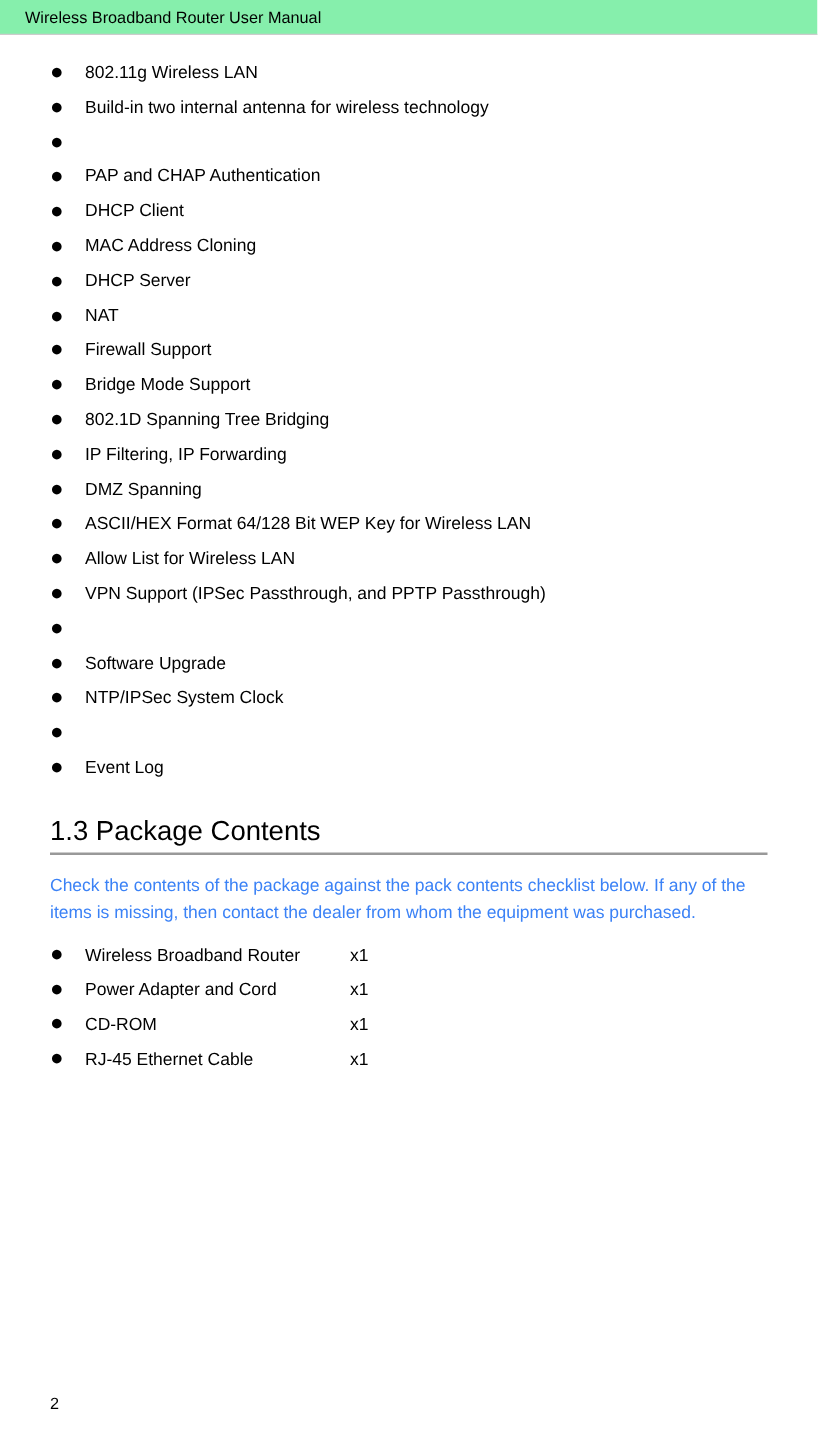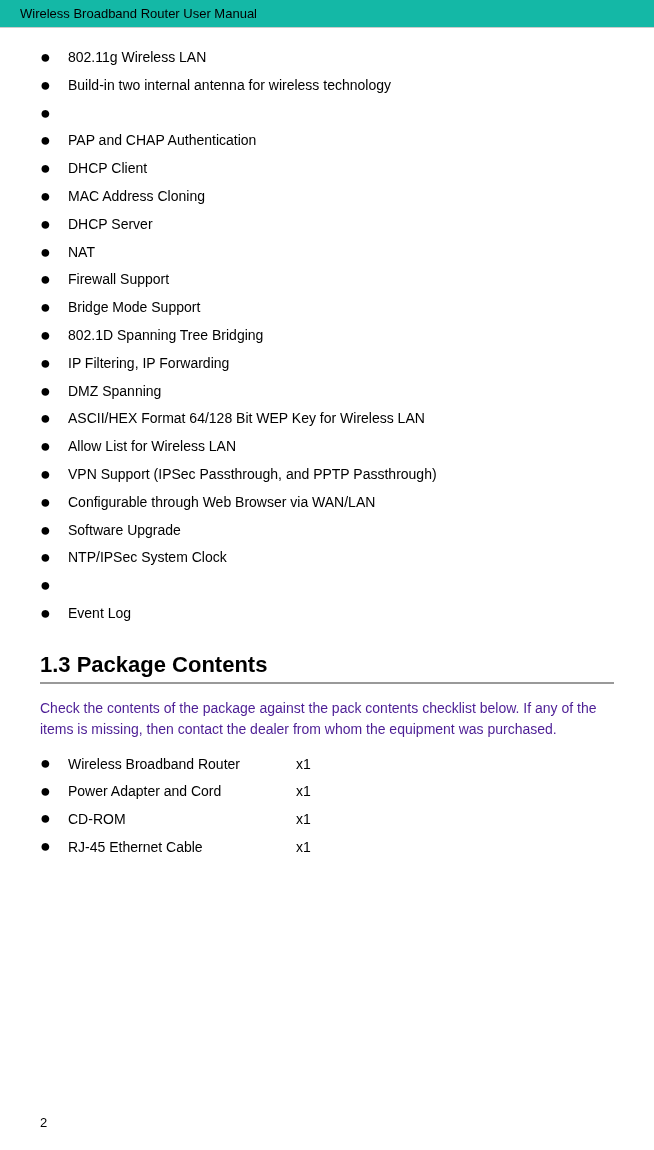--- a/index.html
+++ b/index.html
@@ -12,21 +12,21 @@
       font-family: Arial, sans-serif;
       font-size: 14px;
       color: #000;
       background: #fff;
       width: 654px;
       min-height: 1150px;
       padding: 0;
     }
 
     .page-header {
-      background: #14b8a6;
+      background: #86efac;
       border-bottom: 1px solid #ccc;
       padding: 6px 20px;
       font-size: 13px;
       font-weight: normal;
       color: #000;
     }
 
     .page-content {
       padding: 20px 40px 30px 40px;
     }
@@ -48,34 +48,34 @@
     ul.feature-list li .bullet {
       min-width: 20px;
       font-size: 18px;
       line-height: 1.1;
       margin-right: 8px;
       color: #000;
     }
 
     .section-heading {
       font-size: 22px;
-      font-weight: bold;
+      font-weight: normal;
       color: #000;
       margin-top: 28px;
       margin-bottom: 6px;
       padding-bottom: 4px;
       border-bottom: 2px solid #999;
     }
 
     .section-description {
       font-size: 14px;
       line-height: 1.5;
       margin-top: 14px;
       margin-bottom: 14px;
-      color: #4c1d95;
+      color: #3b82f6;
     }
 
     .package-list {
       list-style: none;
       margin: 0;
       padding: 0;
     }
 
     .package-list li {
       display: flex;
@@ -90,21 +90,21 @@
       line-height: 1.1;
       margin-right: 8px;
       color: #000;
     }
 
     .package-list li .item-name {
       min-width: 200px;
     }
 
     .package-list li .item-qty {
-      margin-left: 28px;
+      margin-left: 12px;
     }
 
     .page-number {
       position: absolute;
       bottom: 20px;
       left: 40px;
       font-size: 13px;
     }
 
     .page-wrapper {
@@ -180,21 +180,20 @@
         <li>
           <span class="bullet">●</span>
           <span>Allow List for Wireless LAN</span>
         </li>
         <li>
           <span class="bullet">●</span>
           <span>VPN Support (IPSec Passthrough, and PPTP Passthrough)</span>
         </li>
         <li>
           <span class="bullet">●</span>
-          <span>Configurable through Web Browser via WAN/LAN</span>
         </li>
         <li>
           <span class="bullet">●</span>
           <span>Software Upgrade</span>
         </li>
         <li>
           <span class="bullet">●</span>
           <span>NTP/IPSec System Clock</span>
         </li>
         <li>

